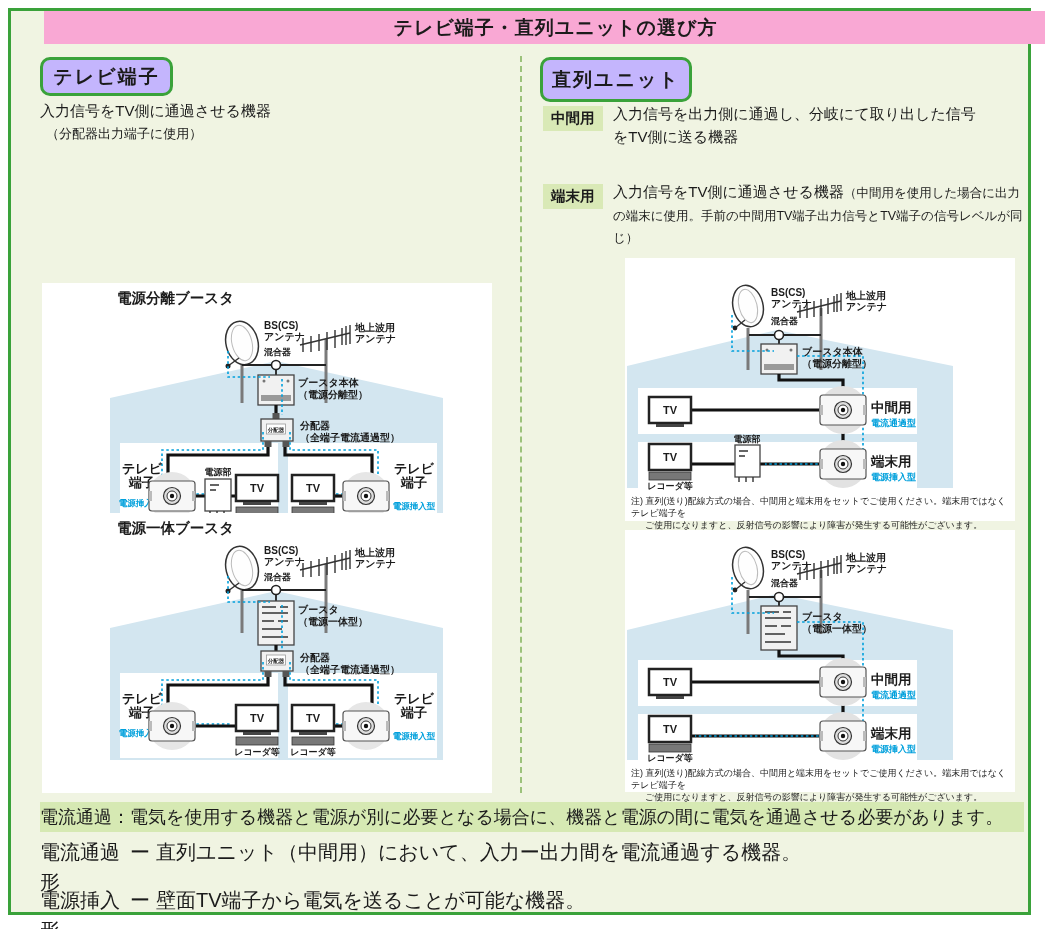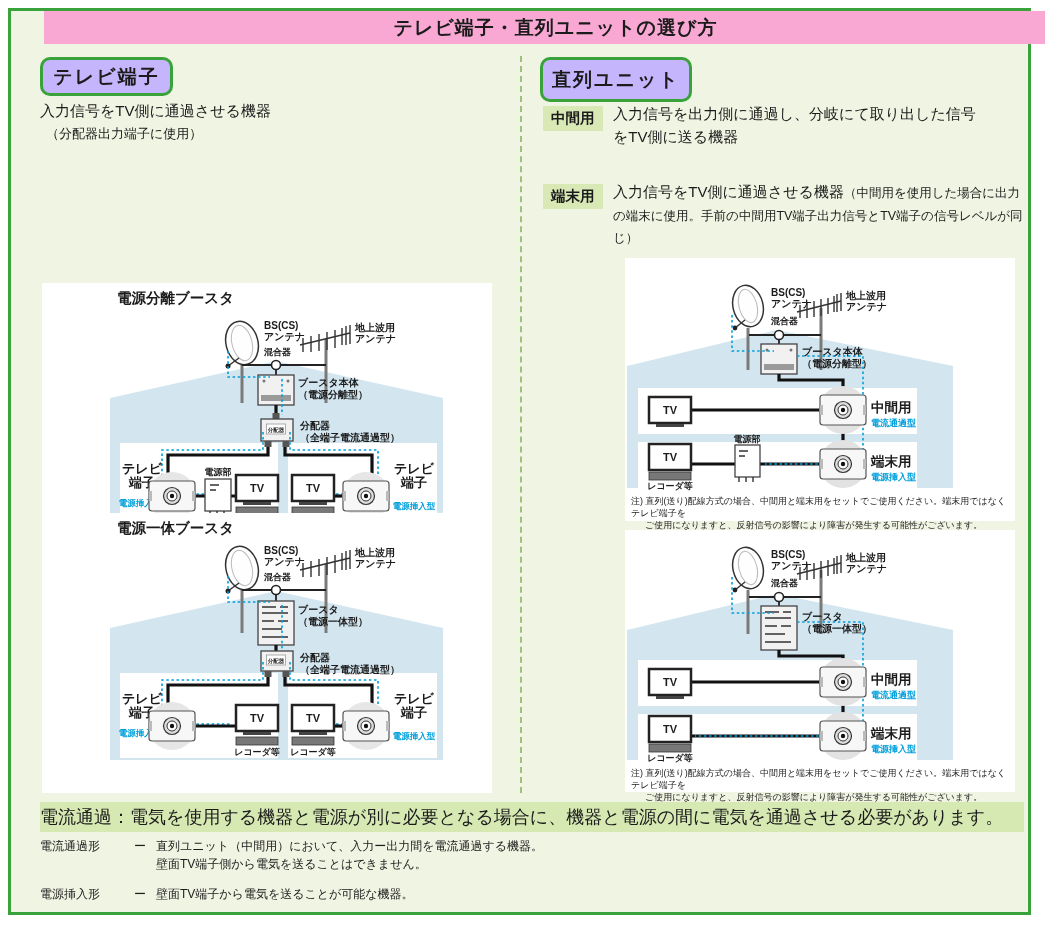--- a/index.html
+++ b/index.html
@@ -23,21 +23,21 @@
   .deftext .main{font-size:15px;}
   .deftext .sub{font-size:12.5px;}
   .panel{position:absolute;background:#ffffff;}
   .p1{left:42px;top:248px;width:450px;height:260px;margin-top:35px;}
   .p2{left:42px;top:513px;width:450px;height:280px;}
   .p3{left:625px;top:258px;width:390px;height:263px;}
   .p4{left:625px;top:530px;width:390px;height:262px;}
   .note{position:absolute;left:6px;top:237px;width:378px;font-size:9px;line-height:1.35;color:#222;}
   .note .n2{padding-left:14px;}
   .hl{position:absolute;left:40px;top:802px;width:984px;background:#d6e9b3;font-size:18px;padding:3px 0;box-sizing:border-box;}
-  .brow{position:absolute;display:grid;grid-template-columns:84px 32px auto;font-size:12px;line-height:1.5;}
+  .brow{position:absolute;display:grid;grid-template-columns:84px 32px auto;font-size:20px;line-height:1.5;}
   .br1{left:40px;top:837px;}
   .br2{left:40px;top:885px;}
   .bdash{text-align:center;}
   
   svg{display:block;}
   svg text{fill:#1b1b1b;}
   .house{fill:#d3e6f0;}
   .room{fill:#ffffff;}
   .pole{stroke:#7a7a7a;stroke-width:3;fill:none;}
   .thin{stroke:#333;stroke-width:1.4;fill:none;}
@@ -451,21 +451,20 @@
     <div class="n2">ご使用になりますと、反射信号の影響により障害が発生する可能性がございます。</div>
   </div>
   </div>
 
   <div class="hl">電流通過：電気を使用する機器と電源が別に必要となる場合に、機器と電源の間に電気を通過させる必要があります。</div>
   <div class="brow br1">
     <span>電流通過形</span>
     <span class="bdash">ー</span>
     <span>
       <span>直列ユニット（中間用）において、入力ー出力間を電流通過する機器。</span><br>
-      <span>壁面TV端子側から電気を送ることはできません。</span>
     </span>
   </div>
   <div class="brow br2">
     <span>電源挿入形</span>
     <span class="bdash">ー</span>
     <span>壁面TV端子から電気を送ることが可能な機器。</span>
   </div>
 </div>
 
 </body></html>

